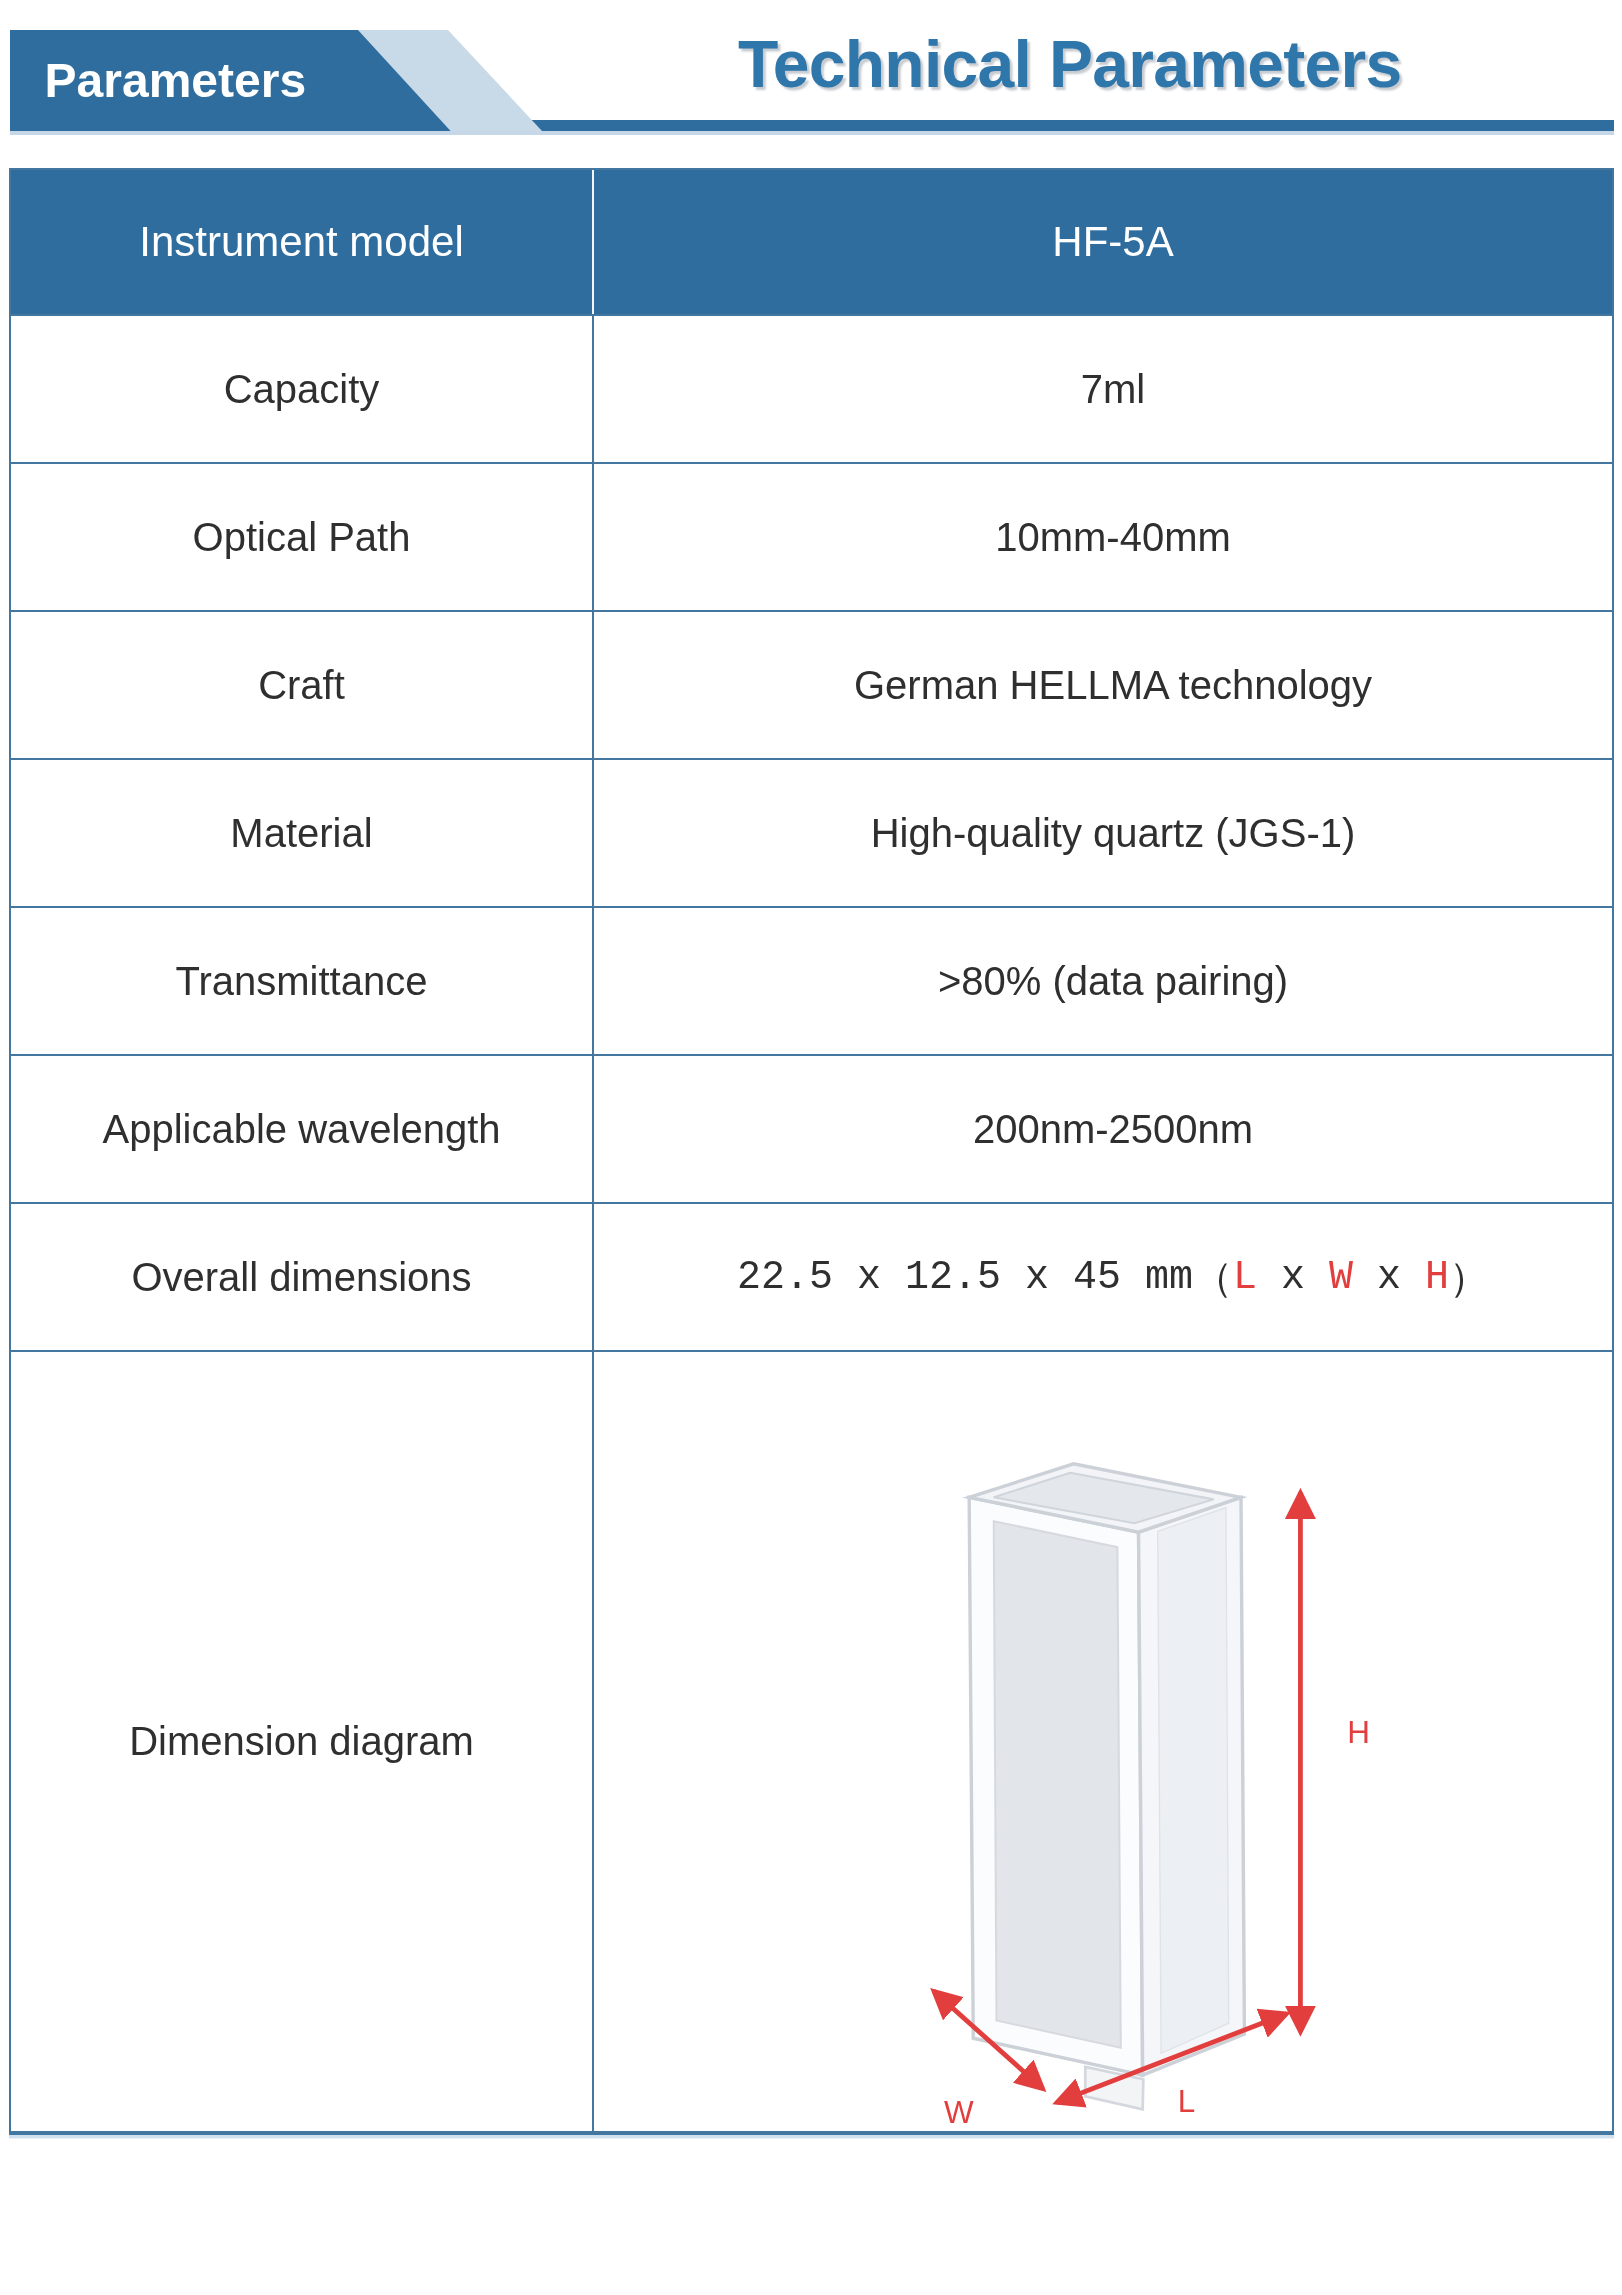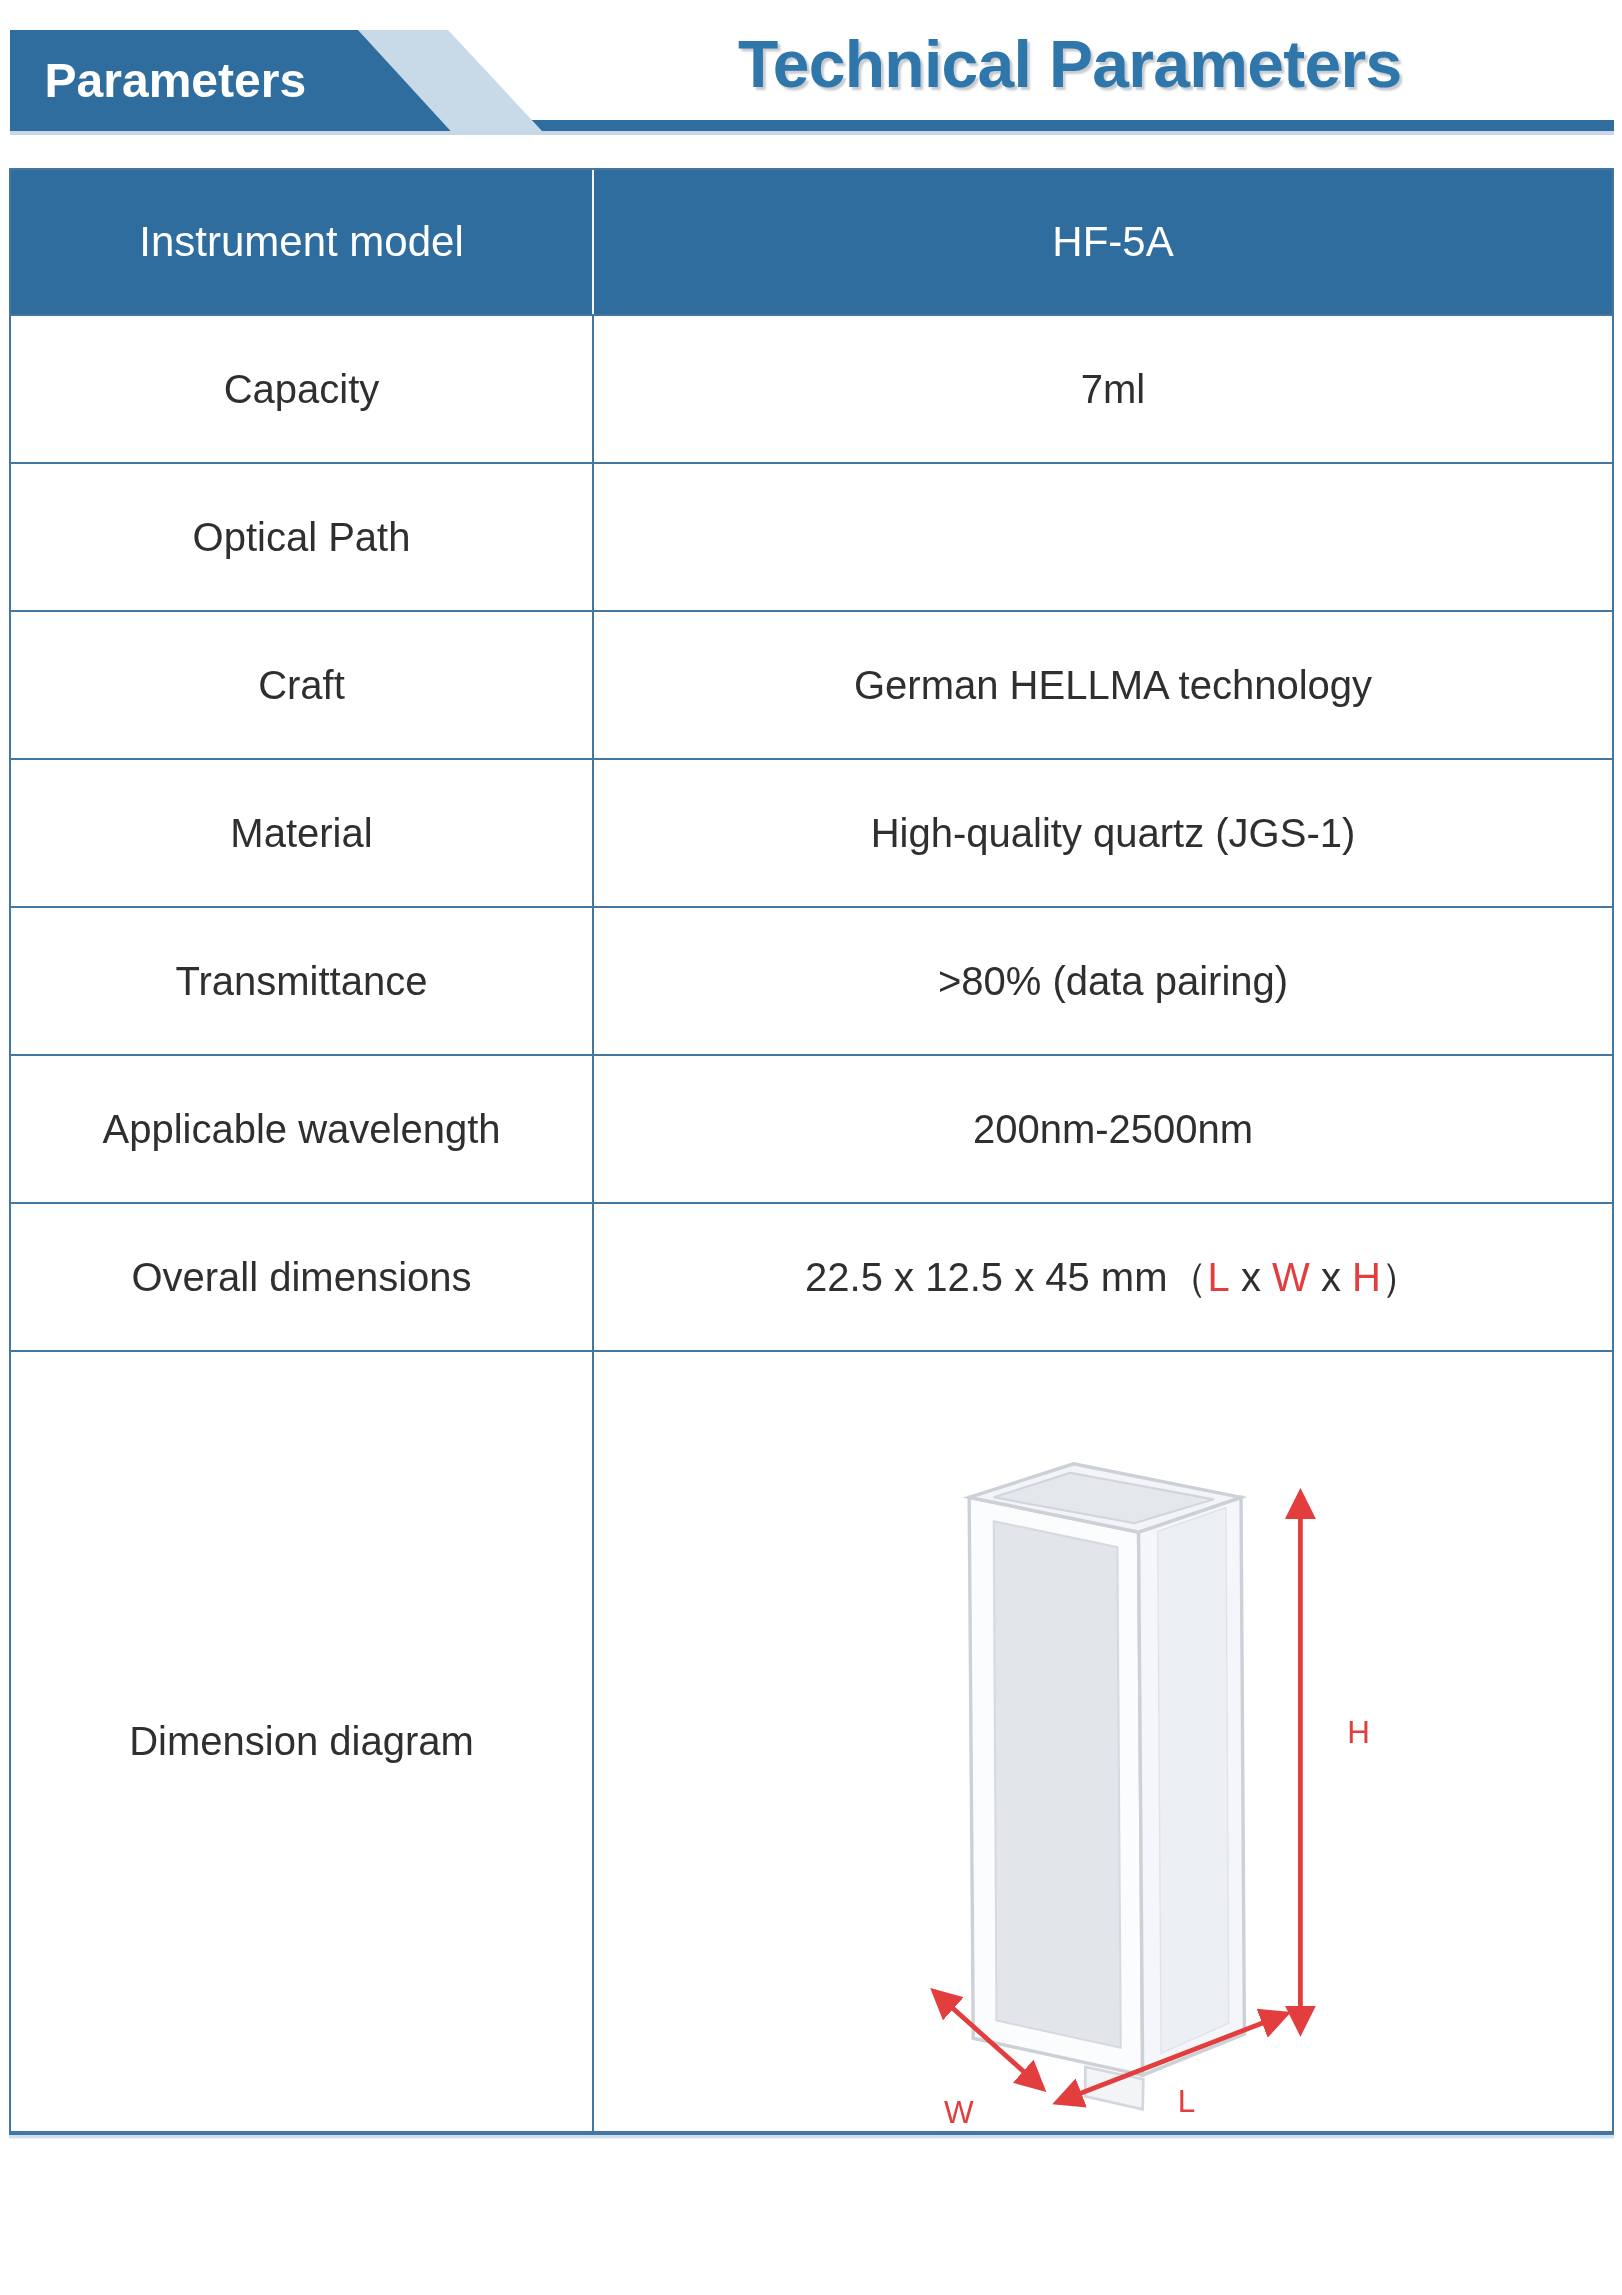--- a/index.html
+++ b/index.html
@@ -47,21 +47,21 @@
   }
   .cl{width:583px;border-right:2.1px solid #44779f;box-sizing:border-box;flex:none;}
   .cr{flex:1;margin-left:20px;}
   .r-head{height:144px;background:#2e6d9e;}
   .r-head .cell{color:#ffffff;font-size:42px;}
   .r-head .cl{border-right-color:#f2f6fa;}
   .r-std{height:146px;}
   .r-diagram{height:779px;}
   .r-diagram .cr{position:relative;padding:0;}
   .red{color:#e23e3e;}
-  .val span{white-space:pre;}
+  .val span{white-space:pre;font-family:Liberation Mono, monospace;}
   .diagram-svg{display:block;width:1017px;height:779px;}
   .dim-label{font-size:46px;fill:#e23e3e;font-family:"Liberation Sans",sans-serif;}
 </style>
 </head>
 <body>
 
 <div class="page-header">
   <div class="header-rule"></div>
   <div class="badge-accent"></div>
   <div class="badge">Parameters</div>
@@ -75,20 +75,21 @@
     <div class="cell cr">HF-5A</div>
   </div>
 
   <div class="row r-std">
     <div class="cell cl">Capacity</div>
     <div class="cell cr">7ml</div>
   </div>
 
   <div class="row r-std">
     <div class="cell cl">Optical Path</div>
+    <div class="cell cr">10mm-40mm</div>
   </div>
 
   <div class="row r-std">
     <div class="cell cl">Craft</div>
     <div class="cell cr">German HELLMA technology</div>
   </div>
 
   <div class="row r-std">
     <div class="cell cl">Material</div>
     <div class="cell cr">High-quality quartz (JGS-1)</div>

